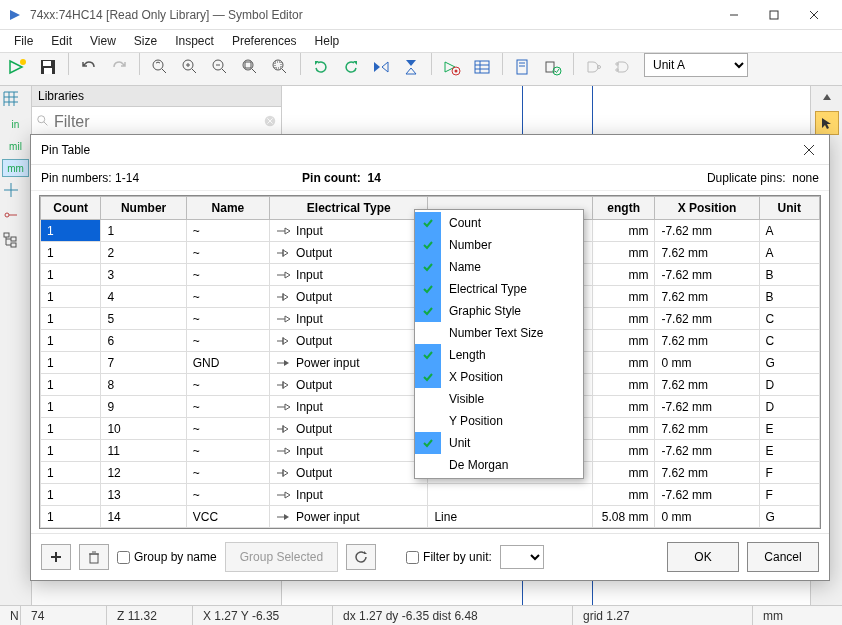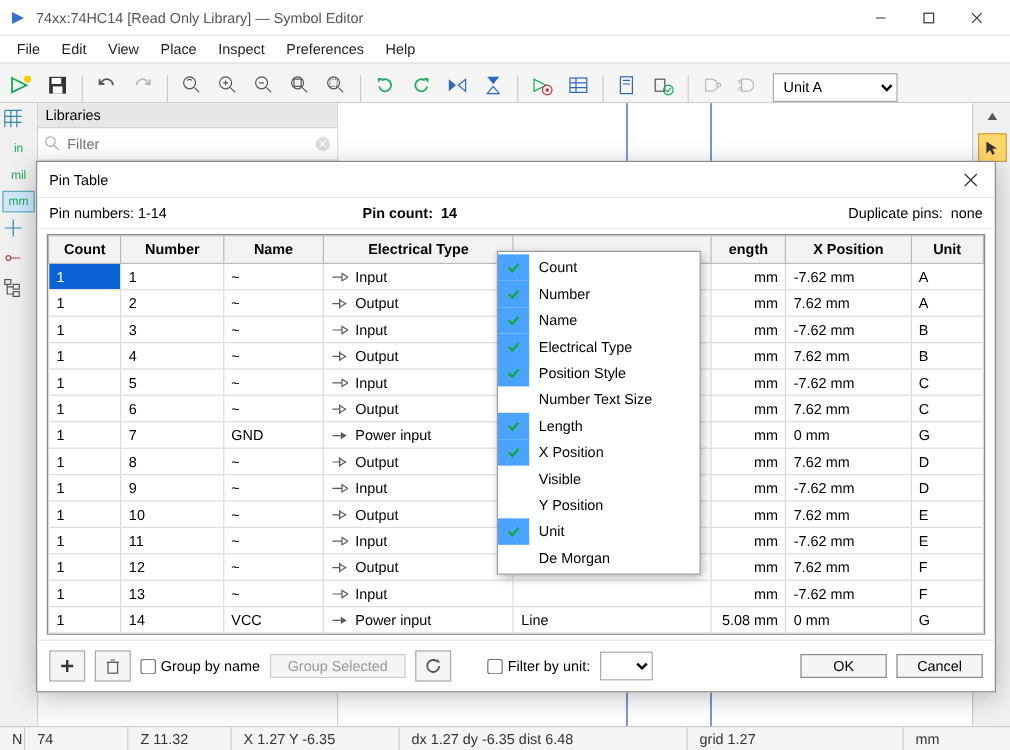--- a/index.html
+++ b/index.html
@@ -6,36 +6,36 @@
 body { background: #f0f0f0; width: 842px; height: 625px; overflow: hidden; position: relative; }
 
 .titlebar { height: 30px; display: flex; align-items: center; padding: 0 8px; background: #fff; border-bottom: 1px solid #e0e0e0; }
 .titlebar .logo { width: 16px; height: 16px; margin-right: 6px; }
 .titlebar .title { color: #555; font-size: 12px; flex: 1; }
 .titlebar .winbtn { width: 40px; height: 28px; display: flex; align-items: center; justify-content: center; color: #555; }
 
 .menubar { height: 22px; display: flex; align-items: center; padding: 0 6px; background: #fff; gap: 2px; }
 .menubar .menu { padding: 2px 8px; color: #222; }
 
-.toolbar { height: 34px; display: flex; align-items: flex-end; background: #f5f5f5; border-top: 1px solid #ddd; border-bottom: 1px solid #ccc; padding: 0 4px; gap: 2px; }
+.toolbar { height: 34px; display: flex; align-items: flex-start; background: #f5f5f5; border-top: 1px solid #ddd; border-bottom: 1px solid #ccc; padding: 0 4px; gap: 2px; }
 .toolbar .tbtn { width: 28px; height: 28px; display: flex; align-items: center; justify-content: center; }
 .toolbar .sep { width: 1px; height: 22px; background: #ccc; margin: 0 4px; }
 .toolbar select { height: 24px; width: 104px; border: 1px solid #aaa; background: #fff; padding: 0 4px; margin-left: 4px; }
 
 .workarea { position: relative; height: calc(100% - 30px - 22px - 34px - 20px); background: #fff; display: flex; }
 .leftstrip { width: 32px; background: #f0f0f0; border-right: 1px solid #ccc; display: flex; flex-direction: column; gap: 4px; padding: 4px 2px; }
 .leftstrip .badge { height: 18px; display: flex; align-items: center; justify-content: center; font-size: 10px; color: #2a5; }
 .rightstrip { width: 32px; background: #f0f0f0; border-left: 1px solid #ccc; display: flex; flex-direction: column; gap: 4px; padding: 4px 2px; align-items: center; }
 .rightstrip .cursorbtn { width: 24px; height: 24px; background: #ffd76a; display: flex; align-items: center; justify-content: center; border: 1px solid #cca040; }
 
 .sidepanel { width: 250px; background: #fafafa; border-right: 1px solid #ccc; }
 .sidepanel .hdr { background: #e7e7e7; padding: 3px 6px; font-size: 12px; border-bottom: 1px solid #ccc; }
 .sidepanel .filterwrap { padding: 4px; border-bottom: 1px solid #ccc; display: flex; align-items: center; background: #fff; }
 .sidepanel .filterwrap .magnify { width: 16px; height: 16px; margin-right: 2px; opacity: .6; }
-.sidepanel input { flex: 1; border: none; outline: none; padding: 2px; font-size: 12px; }
+.sidepanel input { flex: 1; border: none; outline: none; padding: 2px; font-size: 16px; }
 .sidepanel .clear { width: 16px; height: 16px; opacity: .5; }
 
 .canvas { flex: 1; background: #fff; position: relative; }
 .canvas .vline { position: absolute; top: 0; bottom: 0; width: 1px; background: #2056b0; }
 
 .statusbar { height: 20px; background: #f5f5f5; border-top: 1px solid #ccc; display: flex; align-items: center; font-size: 11px; color: #333; }
 .statusbar .cell { padding: 0 10px; border-right: 1px solid #ccc; height: 100%; display: flex; align-items: center; }
 
 
 .dialog { position: absolute; left: 30px; top: 134px; width: 800px; background: #fff; border: 1px solid #888; box-shadow: 0 4px 20px rgba(0,0,0,.25); z-index: 50; }
@@ -49,21 +49,21 @@
 .grid table { width: 100%; border-collapse: collapse; table-layout: fixed; }
 .grid th { background: #f3f3f3; border: 1px solid #bbb; padding: 4px 6px; font-weight: 600; font-size: 12px; text-align: center; }
 .grid td { border: 1px solid #ddd; padding: 3px 6px; font-size: 12px; height: 22px; white-space: nowrap; overflow: hidden; }
 .grid td.sel { background: #0a62d6; color: #fff; }
 .grid .etype { display: flex; align-items: center; gap: 6px; }
 .grid .pinicon { width: 14px; height: 12px; display: inline-flex; align-items: center; justify-content: center; opacity: .8; flex-shrink: 0; }
 
 .dlgfooter { padding: 8px 10px; display: flex; align-items: center; gap: 8px; border-top: 1px solid #e5e5e5; }
 .dlgfooter .iconbtn { width: 30px; height: 26px; border: 1px solid #aaa; background: #f5f5f5; display: flex; align-items: center; justify-content: center; }
 .dlgfooter label { display: flex; align-items: center; gap: 4px; font-size: 12px; }
-.dlgfooter .btn { min-width: 72px; height: 20px; border: 1px solid #888; background: #f5f5f5; padding: 0 14px; }
+.dlgfooter .btn { min-width: 72px; height: 30px; border: 1px solid #888; background: #f5f5f5; padding: 0 14px; }
 .dlgfooter .btn.disabled { color: #999; border-color: #ccc; }
 .dlgfooter select { height: 24px; width: 44px; border: 1px solid #aaa; background: #fff; }
 .dlgfooter .spacer { flex: 1; }
 
 
 .ctxmenu { position: absolute; left: 414px; top: 209px; width: 170px; background: #fff; border: 1px solid #999; box-shadow: 2px 3px 8px rgba(0,0,0,.3); z-index: 100; padding: 2px 0; }
 .ctxmenu .item { height: 22px; display: flex; align-items: center; padding: 0 10px 0 34px; font-size: 12px; position: relative; }
 .ctxmenu .chkcol { position: absolute; left: 0; top: 0; width: 26px; height: 22px; display: flex; align-items: center; justify-content: center; }
 .ctxmenu .chkcol.on { background: #4aa3ff; }
 .ctxmenu .chkcol svg { width: 12px; height: 12px; }
@@ -102,21 +102,21 @@
         <line x1="1" y1="1" x2="9" y2="9" stroke="#333"></line>
         <line x1="9" y1="1" x2="1" y2="9" stroke="#333"></line>
       </svg>
     </div>
 </div>
 
 <div class="menubar">
   <div class="menu">File</div>
   <div class="menu">Edit</div>
   <div class="menu">View</div>
-  <div class="menu">Place</div>
+  <div class="menu">Size</div>
   <div class="menu">Inspect</div>
   <div class="menu">Preferences</div>
   <div class="menu">Help</div>
 </div>
 
 <div class="toolbar">
   <div class="tbtn">
       <svg width="20" height="20">
         <polygon points="2,4 14,10 2,16" fill="none" stroke="#1a5" stroke-width="1.5"></polygon>
         <circle cx="15" cy="5" r="3" fill="#fc0"></circle>
@@ -689,21 +689,21 @@
         </svg>
       </span>
       <span>Electrical Type</span>
     </div>
     <div class="item">
       <span class="chkcol on">
         <svg>
           <path d="M2 6l3 3 5-6" fill="none" stroke="#1a4" stroke-width="2"></path>
         </svg>
       </span>
-      <span>Position Style</span>
+      <span>Graphic Style</span>
     </div>
     <div class="item">
       <span class="chkcol "></span>
       <span>Number Text Size</span>
     </div>
     <div class="item">
       <span class="chkcol on">
         <svg>
           <path d="M2 6l3 3 5-6" fill="none" stroke="#1a4" stroke-width="2"></path>
         </svg>

